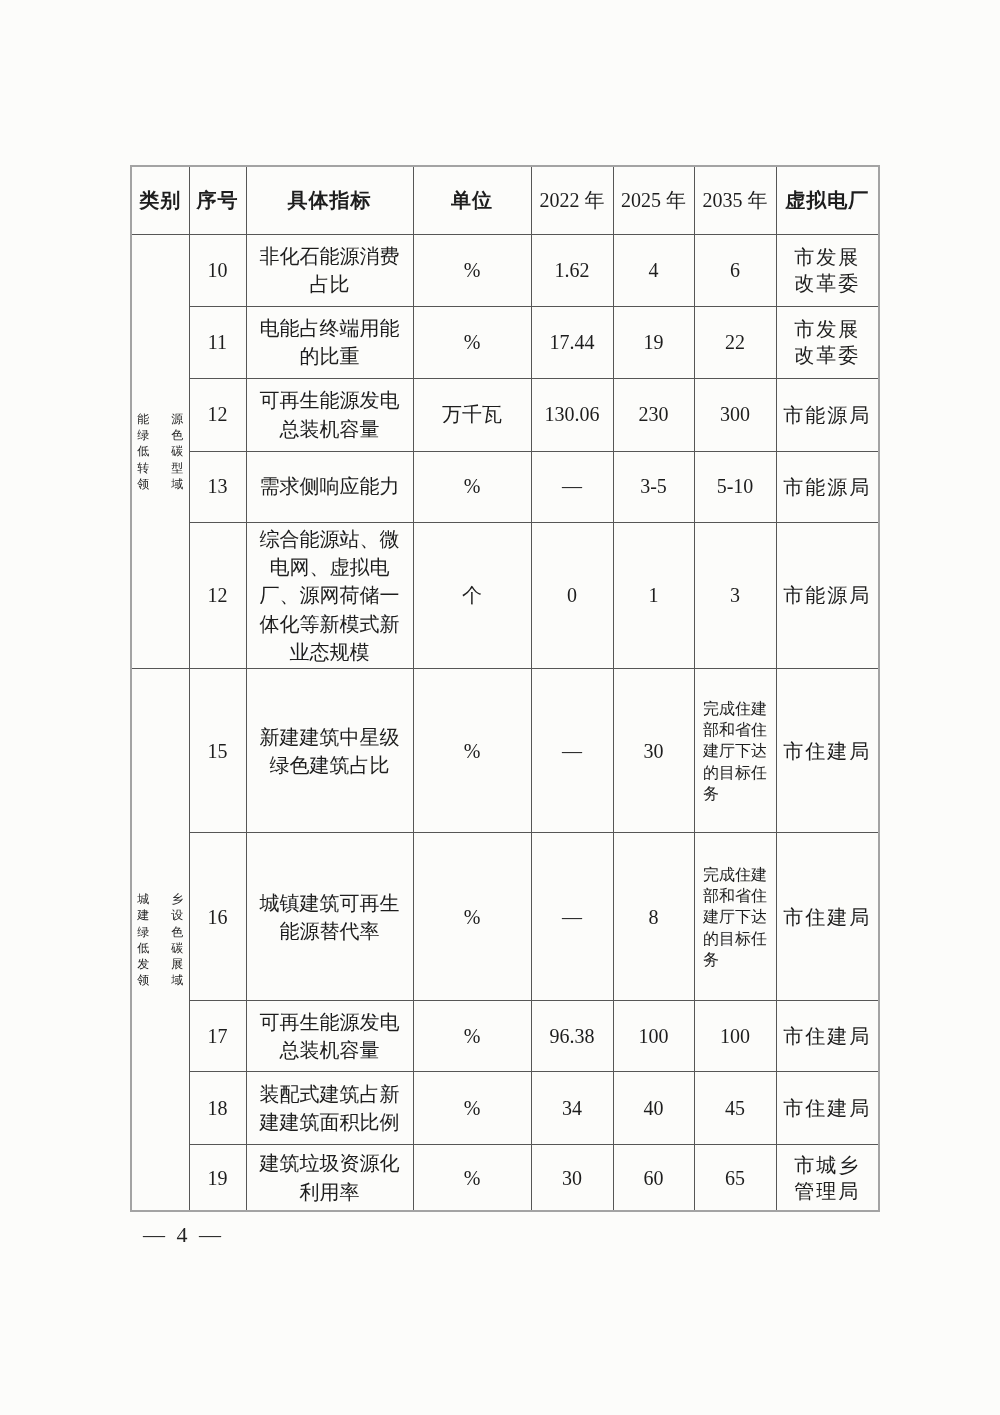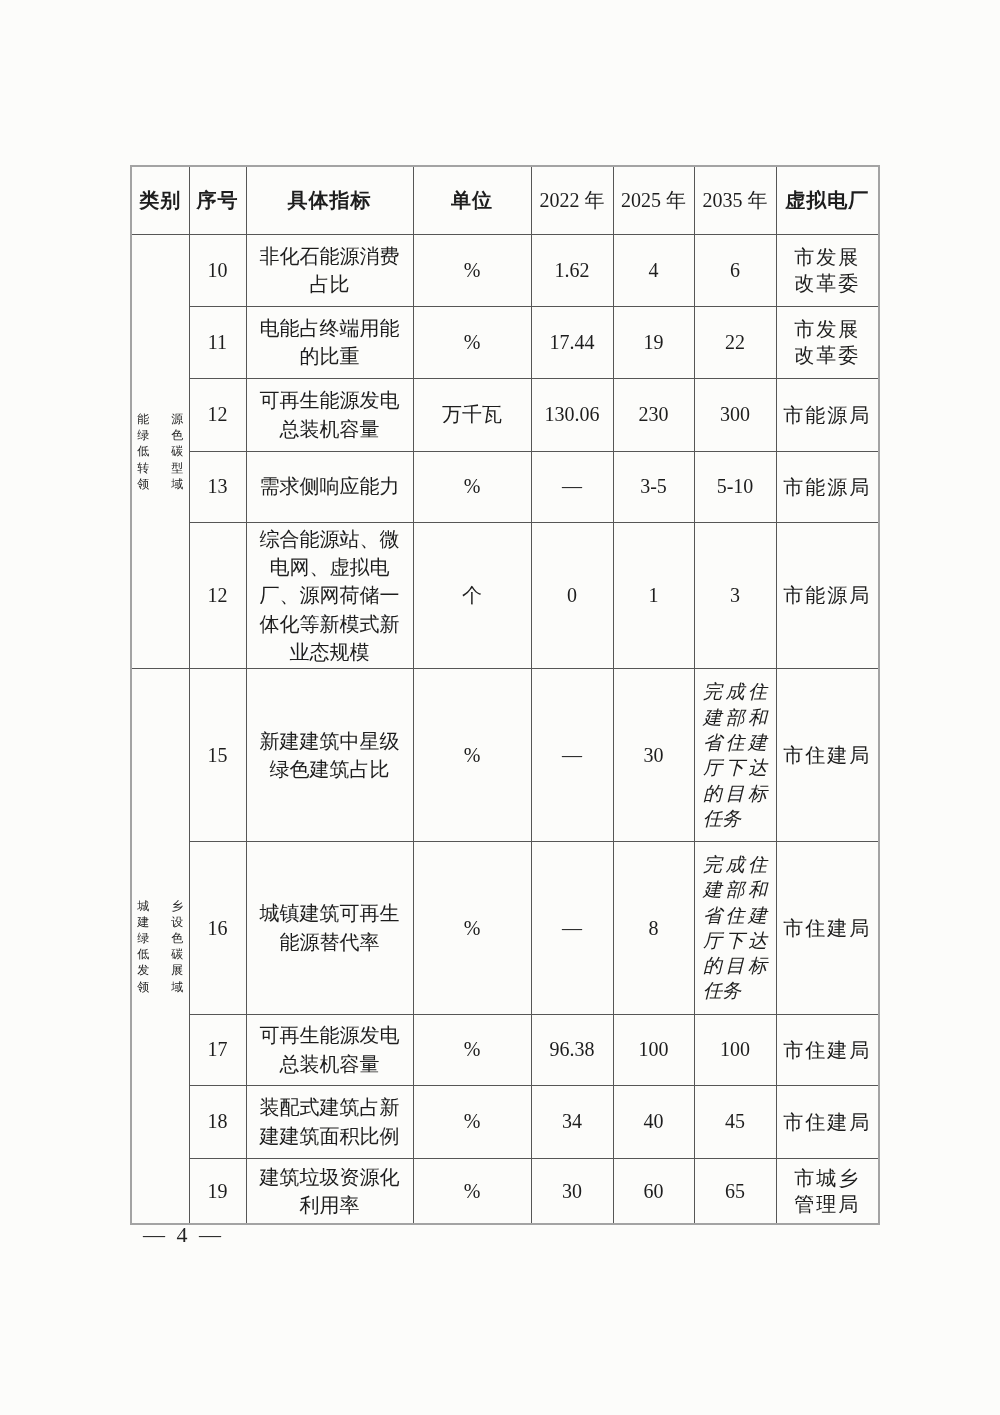--- a/index.html
+++ b/index.html
@@ -65,22 +65,21 @@
     line-height: 1.3;
     letter-spacing: 2px;
   }
   td.task { padding: 0; }
   .task-inner {
     width: 64px;
     margin: 8px auto;
     text-align: justify;
     text-justify: inter-character;
     line-height: 1.33;
-    font-size: 19px;
-    font-style: italic;
+    font-size: 16px;
   }
   .page-number {
     position: absolute;
     left: 143px;
     top: 1222px;
     font-size: 22px;
     letter-spacing: 3px;
     color: #222;
   }
 </style>

